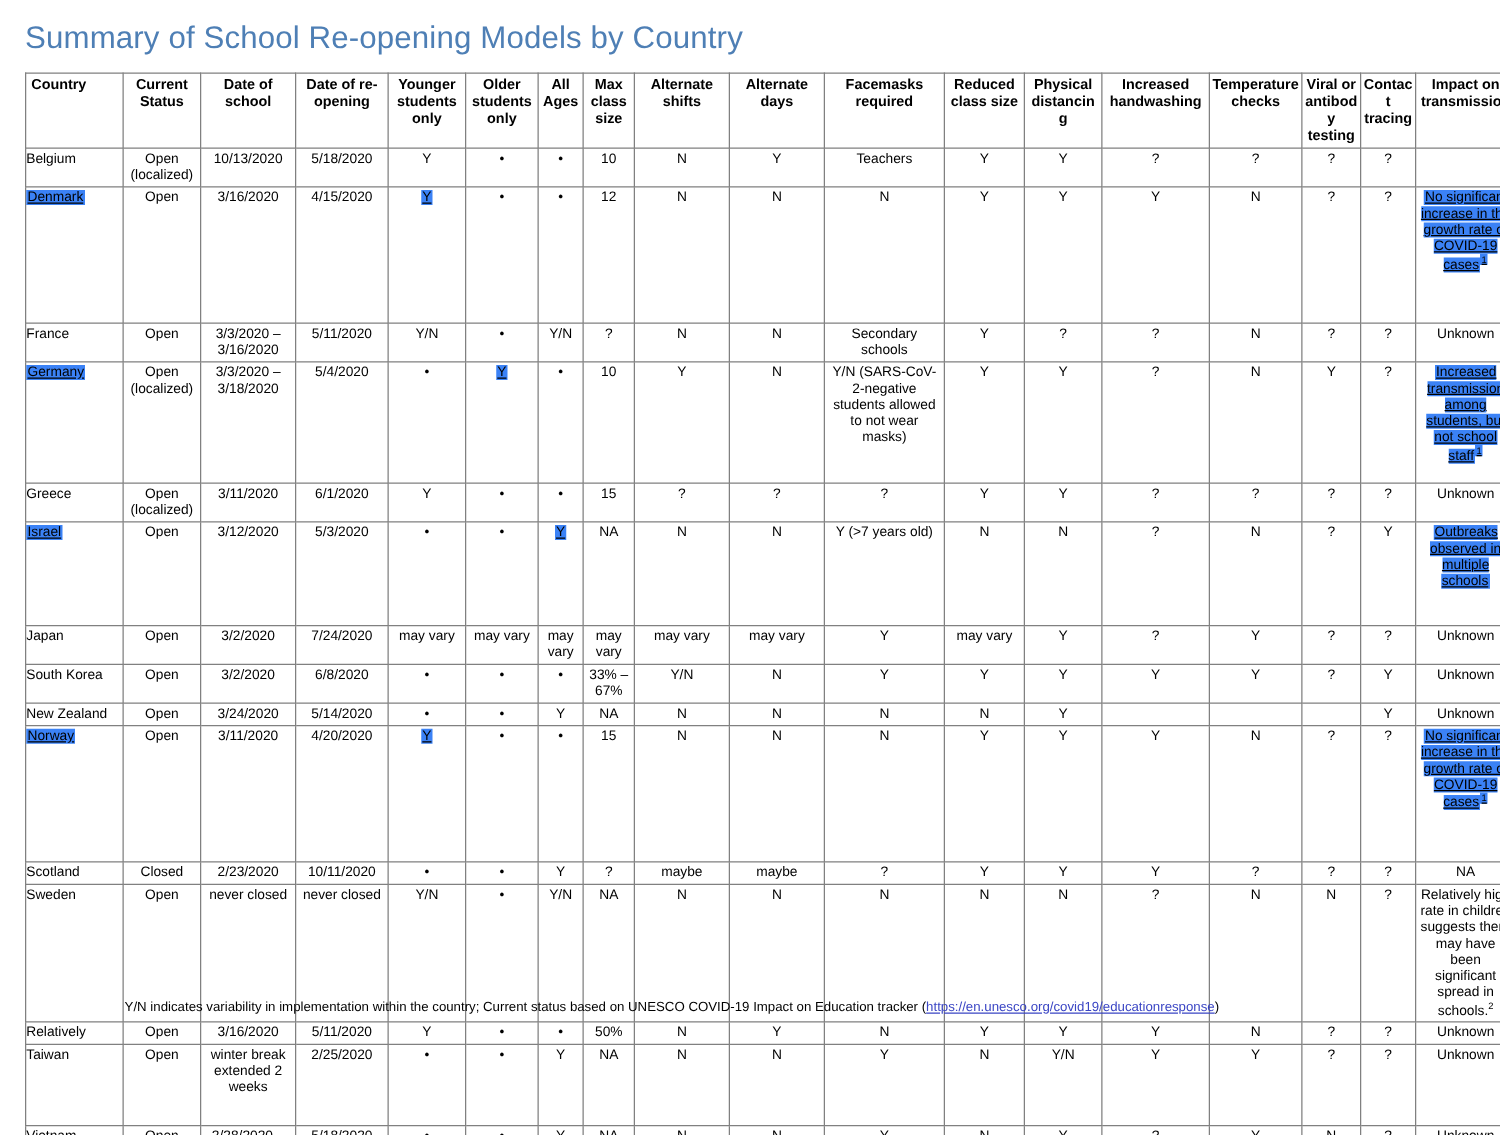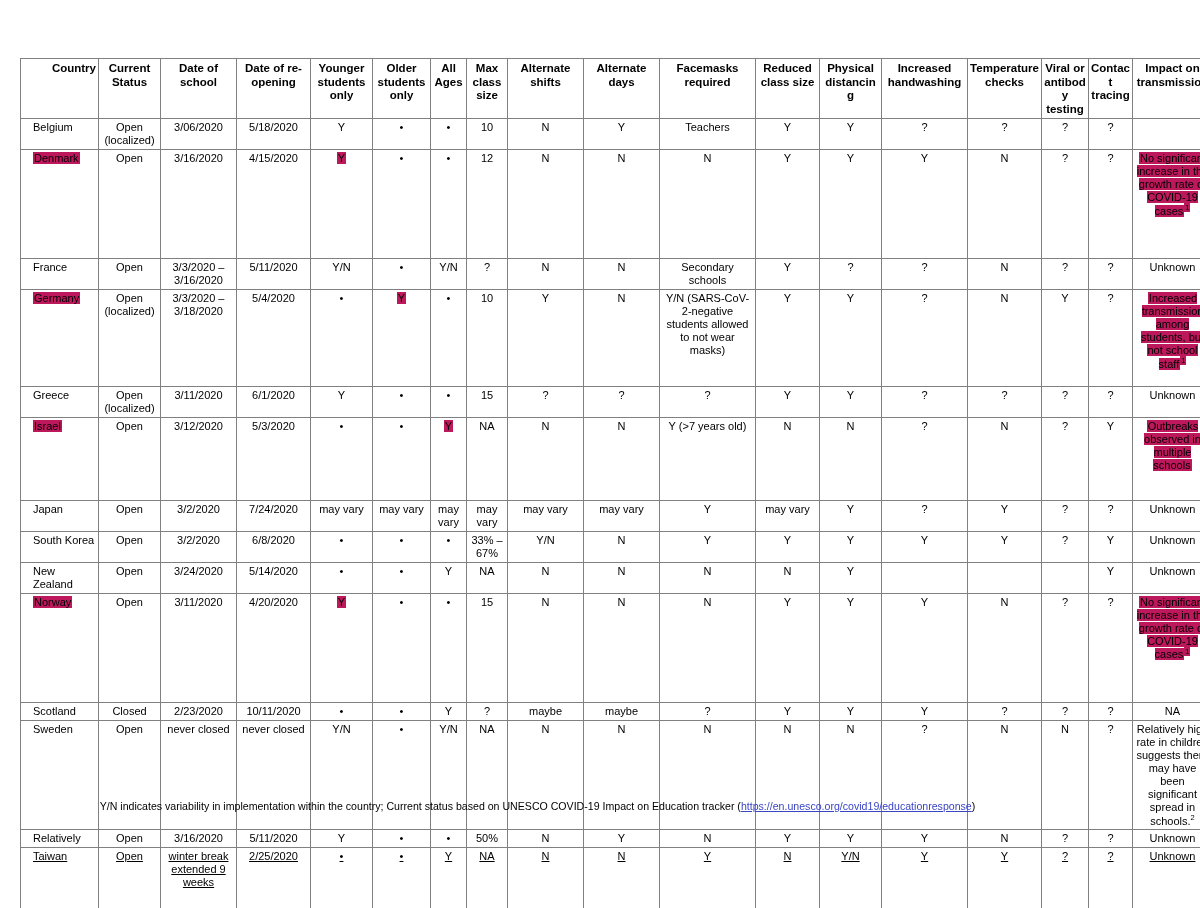--- a/index.html
+++ b/index.html
@@ -50,26 +50,26 @@
     word-wrap: break-word;
     overflow-wrap: break-word;
   }
   #summary-table thead th {
     font-weight: bold;
     font-size: 11.5px;
     vertical-align: top;
     padding-top: 3px;
   }
   #summary-table thead th.col-country {
-    text-align: right;
+    text-align: left;
     padding-left: 4px;
   }
   #summary-table td.col-country {
     text-align: left;
-    padding-left: 12px;
+    padding-left: 0;
   }
   
   col.c-country      { width: 78px; }
   col.c-status       { width: 62px; }
   col.c-closing      { width: 76px; }
   col.c-reopen       { width: 74px; }
   col.c-younger      { width: 62px; }
   col.c-older        { width: 58px; }
   col.c-allages      { width: 36px; }
   col.c-maxclass     { width: 41px; }
@@ -78,26 +78,27 @@
   col.c-masks        { width: 96px; }
   col.c-reduced      { width: 64px; }
   col.c-distancing   { width: 62px; }
   col.c-handwash     { width: 86px; }
   col.c-temp         { width: 74px; }
   col.c-viral        { width: 47px; }
   col.c-contact      { width: 44px; }
   col.c-impact       { width: 80px; }
 
   .hl {
-    background: #be185d;
+    background: #3b82f6;
     padding: 0 1px;
+    text-decoration: underline;
   }
   .rowtall-1 td { height: 78px; }
   .rowtall-2 td { height: 104px; }
-  .rowtall-3 td { height: 60px; text-decoration: underline; }
+  .rowtall-3 td { height: 60px; }
   .rowtall-4 td { height: 92px; margin-top: 36px; }
   sup { font-size: 7.5px; vertical-align: super; }
 
   #table-footnote {
     position: absolute;
     left: 0;
     top: 800px;
     width: 1075px;
     text-align: center;
     font-size: 10.6px;
@@ -113,20 +114,21 @@
     top: 818px;
     width: 1200px;
     height: 90px;
   }
 </style>
 </head>
 <body>
 
 <div class="page">
 
+  <div id="doc-title">Summary of School Re-opening Models by Country</div>
 
   <table id="summary-table">
     <colgroup>
       <col class="c-country">
         <col class="c-status">
         <col class="c-closing">
         <col class="c-reopen">
       <col class="c-younger">
         <col class="c-older">
         <col class="c-allages">
@@ -161,21 +163,21 @@
         <th>Temperature checks</th>
         <th>Viral or antibody testing</th>
         <th>Contact tracing</th>
         <th>Impact on transmission</th>
       </tr>
     </thead>
     <tbody id="table-body">
         <tr>
           <td class="col-country"><span>Belgium</span></td>
           <td><span>Open (localized)</span></td>
-          <td><span>3/06/2020</span></td>
+          <td><span>10/13/2020</span></td>
           <td><span>5/18/2020</span></td>
           <td><span>Y</span></td>
           <td><span>•</span></td>
           <td><span>•</span></td>
           <td><span>10</span></td>
           <td><span>N</span></td>
           <td><span>Y</span></td>
           <td><span>Teachers</span></td>
           <td><span>Y</span></td>
           <td><span>Y</span></td>
@@ -421,21 +423,21 @@
           <td><span>Y</span></td>
           <td><span>Y</span></td>
           <td><span>N</span></td>
           <td><span>?</span></td>
           <td><span>?</span></td>
           <td><span>Unknown</span></td>
         </tr>
         <tr class="rowtall-3">
           <td class="col-country"><span>Taiwan</span></td>
           <td><span>Open</span></td>
-          <td><span>winter break extended 9 weeks</span></td>
+          <td><span>winter break extended 2 weeks</span></td>
           <td><span>2/25/2020</span></td>
           <td><span>•</span></td>
           <td><span>•</span></td>
           <td><span>Y</span></td>
           <td><span>NA</span></td>
           <td><span>N</span></td>
           <td><span>N</span></td>
           <td><span>Y</span></td>
           <td><span>N</span></td>
           <td><span>Y/N</span></td>

